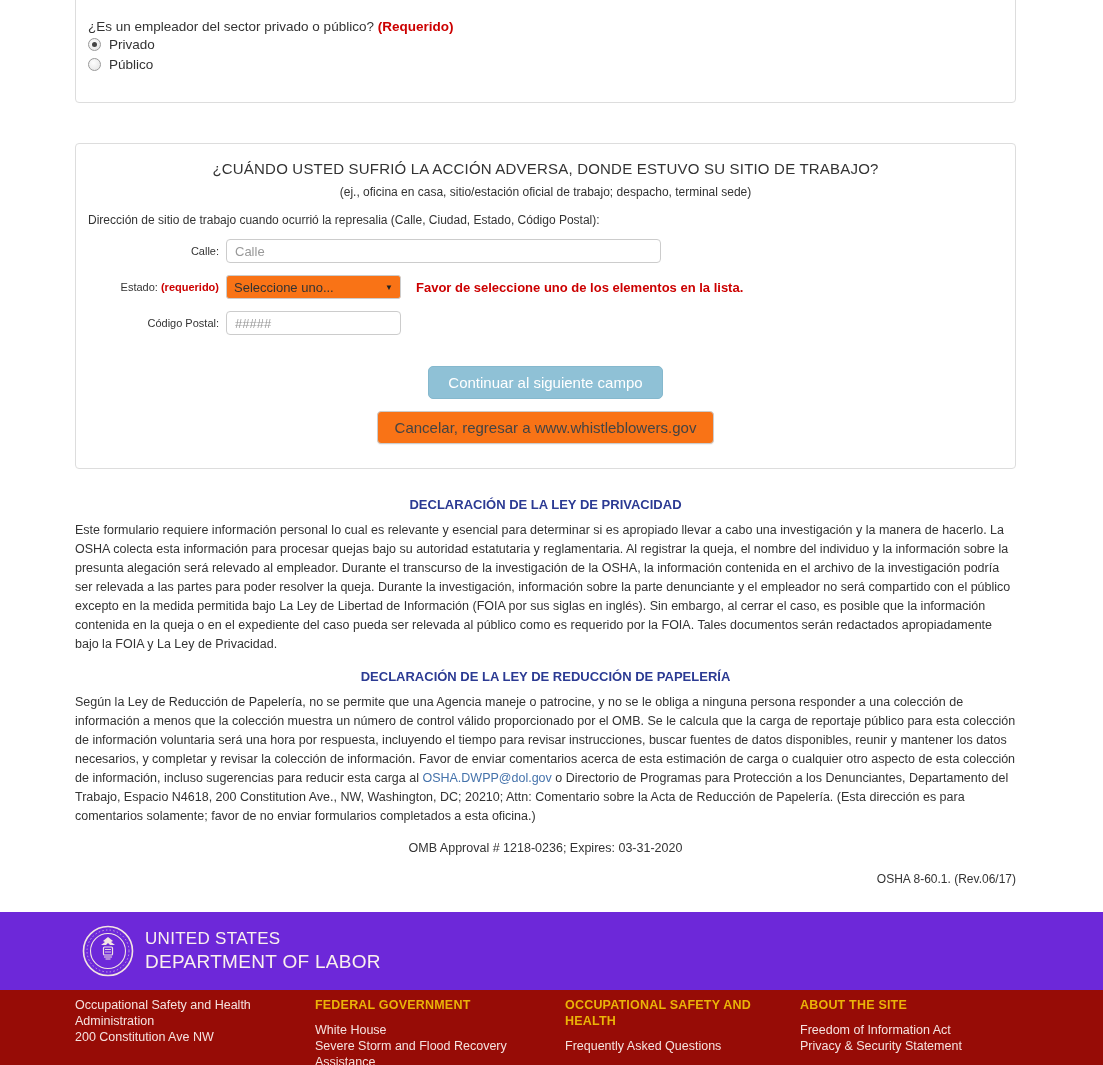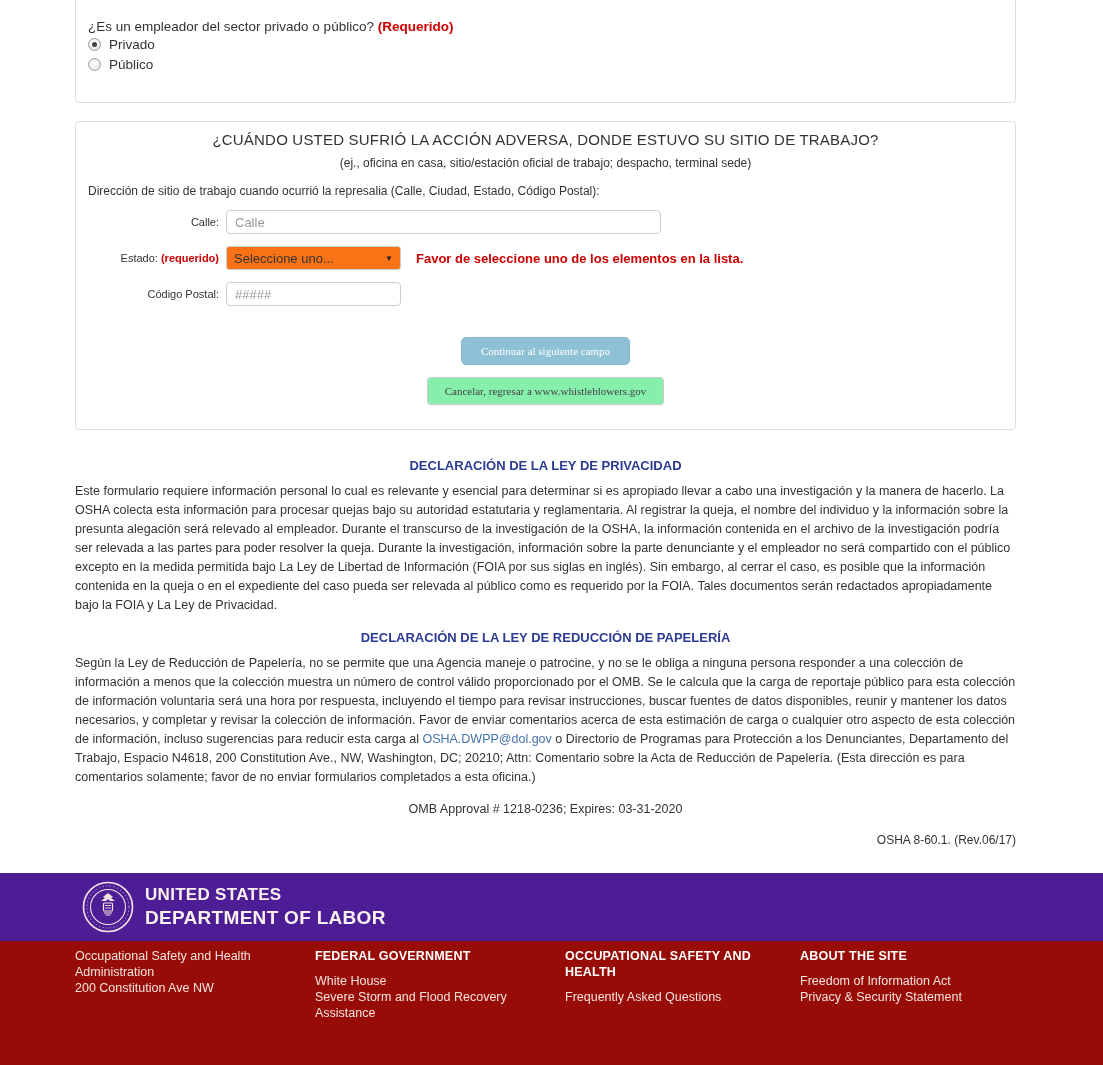--- a/index.html
+++ b/index.html
@@ -16,68 +16,68 @@
   .panel-employer { margin-top:-30px; height:133px; padding:48px 12px 0; border-radius:0 0 4px 4px; }
   .question { font-size:13.5px; }
   .req { color:#cc0000; font-weight:bold; }
   .radio-row { display:flex; align-items:center; height:20px; cursor:default; }
   .radio { width:13px; height:13px; border-radius:50%; border:1px solid #9a9a9a;
            background:radial-gradient(circle at 40% 35%, #fdfdfd, #e2e2e2); margin-right:8px; position:relative; }
   .radio.checked::after { content:""; position:absolute; left:3px; top:3px; width:5px; height:5px;
            border-radius:50%; background:#444; }
   .radio-label { font-size:13.5px; }
 
-  .panel-worksite { margin-top:18px; padding:9px 12px 24px; }
+  .panel-worksite { margin-top:40px; padding:16px 12px 24px; }
   .ws-title { text-align:center; font-size:15px; letter-spacing:.2px; }
   .ws-sub { text-align:center; font-size:12px; margin-top:8px; }
   .ws-instr { font-size:12px; margin-top:14px; }
 
   .frow { display:flex; align-items:center; margin-top:12px; }
   .flabel { width:138px; text-align:right; padding-right:7px; font-size:11px; flex:none; }
   .tinput { height:24px; border:1px solid #ccc; border-radius:4px; padding:0 8px; font-size:13px;
             color:#333; font-family:inherit; outline:none; }
   .tinput::placeholder { color:#999; opacity:1; }
   .w-wide { width:435px; }
   .w-small { width:175px; }
   .select-box { width:175px; height:24px; border:1px solid #ccc; border-radius:3px; background:#f97316;
             display:flex; align-items:center; justify-content:space-between; padding:0 7px; cursor:default; }
   .select-text { font-size:13px; color:#333; }
   .select-caret { font-size:8px; color:#222; }
   .inline-error { color:#cc0000; font-weight:bold; font-size:13px; margin-left:15px; }
 
   .btn-area { text-align:center; margin-top:31px; }
-  .btn { display:inline-block; font-family:Liberation Serif, serif; font-size:11px; cursor:pointer; }
+  .btn { display:inline-block; font-family:Liberation Sans, sans-serif; font-size:15px; cursor:pointer; }
   .btn-continue { background:#8fc1d6; border:1px solid #85b8cd; color:#fff; border-radius:5px; padding:7px 19px; }
-  .btn-cancel { margin-top:12px; background:#86efac; border:1px solid #ccc; color:#444; border-radius:4px;
+  .btn-cancel { margin-top:12px; background:#f97316; border:1px solid #ccc; color:#444; border-radius:4px;
             padding:7px 17px; box-shadow:0 1px 1px rgba(0,0,0,.05); }
 
   
   .decl-head { text-align:center; font-weight:bold; font-size:13px; color:#2b3a93; margin-top:28px; }
   .decl-body { font-size:12.5px; line-height:19px; margin-top:9px; }
   .email-link { color:#4472ab; text-decoration:none; cursor:pointer; }
   .omb-line { text-align:center; font-size:12.5px; margin-top:15px; }
   .rev-line { text-align:right; font-size:12px; margin-top:17px; margin-bottom:26px; }
 
   
-  .dol-band { width:1103px; height:68px; background:#4c1d95; display:flex; align-items:center;font-weight:bold; }
+  .dol-band { width:1103px; height:78px; background:#6d28d9; display:flex; align-items:center; }
   .dol-band-inner { display:flex; align-items:center; margin-left:82px; }
   .dol-seal { width:52px; height:52px; flex:none; }
   .dol-titles { margin-left:11px; color:#faf0ee; }
   .dol-t1 { font-size:17px; letter-spacing:.3px; }
   .dol-t2 { font-size:19px; letter-spacing:.3px; margin-top:2px; }
 
   
   .footer { width:1103px; background:#970c06; min-height:172px; padding:7px 0 40px; color:#f5e2df; }
   .footer-cols { width:941px; margin-left:75px; display:flex; align-items:flex-start; }
   .fcol { font-size:12.5px; line-height:16px; }
   .fcol-contact { width:225px; }
   .fcol-2 { width:235px; margin-left:15px; }
   .fcol-3 { width:220px; margin-left:15px; }
   .fcol-4 { width:216px; margin-left:15px; }
-  .fhead { font-weight:bold; color:#ffffff; font-size:12.5px; margin-bottom:9px; letter-spacing:.2px; }
+  .fhead { font-weight:bold; color:#eab308; font-size:12.5px; margin-bottom:9px; letter-spacing:.2px; }
   .f-link, .c-line { display:block; color:#f5e2df; text-decoration:none; }
 </style>
 </head>
 <body>
 
 <div class="content">
 
   <div class="panel panel-employer">
     <div class="question">
       <span>¿Es un empleador del sector privado o público?</span>

